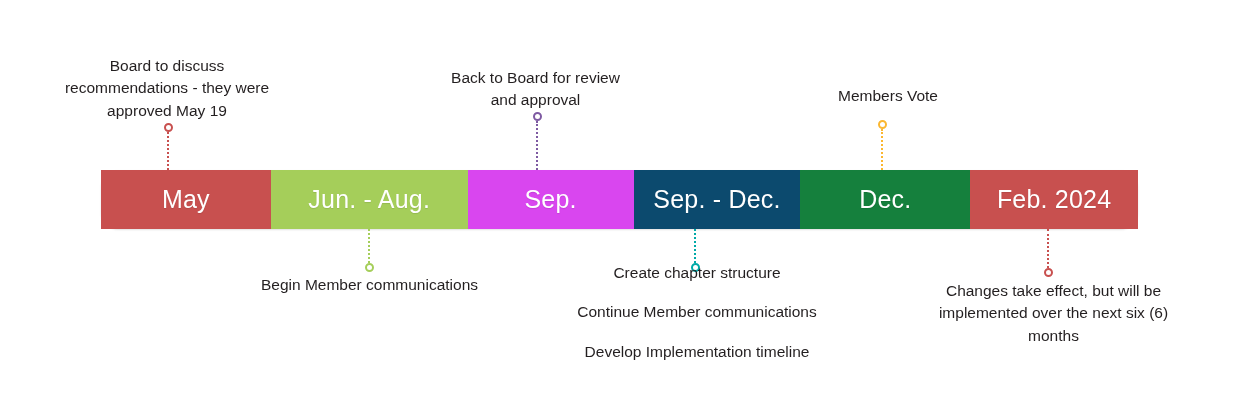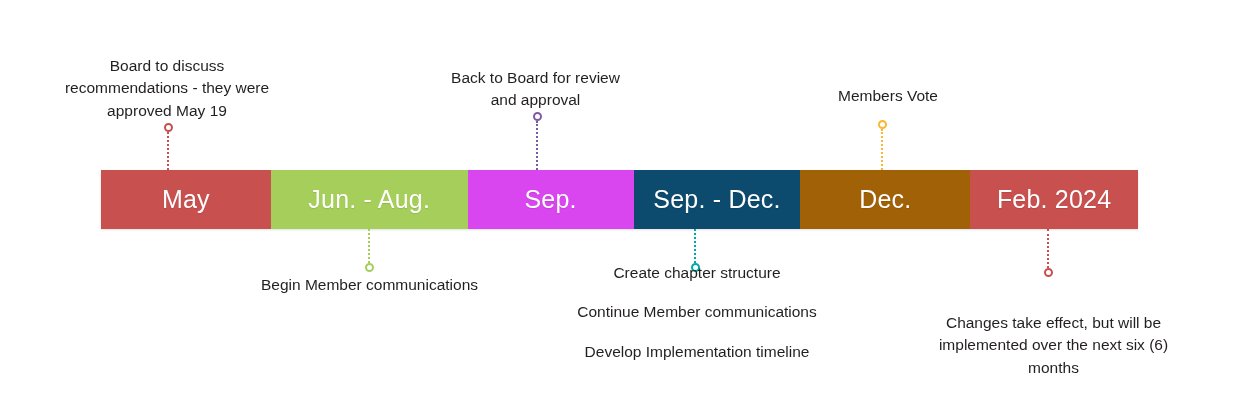--- a/index.html
+++ b/index.html
@@ -21,20 +21,21 @@
 
   
   .timeline-bar {
     position: absolute;
     left: 101px;
     top: 170px;
     width: 1037px;
     height: 59px;
     display: flex;
     box-shadow: 0 1px 2px rgba(0,0,0,0.12);
+    border-radius: 18px;
   }
   .segment {
     height: 100%;
     display: flex;
     align-items: center;
     justify-content: center;
     color: #ffffff;
     font-size: 25px;
     letter-spacing: 0.2px;
     white-space: nowrap;
@@ -101,21 +102,21 @@
       </div>
       <div class="segment" style="background: rgb(165, 206, 90); width: 203px;">
         <span>Jun. - Aug.</span>
       </div>
       <div class="segment" style="background: #d946ef; width: 171px;">
         <span>Sep.</span>
       </div>
       <div class="segment" style="background: #0c4a6e; width: 172px;">
         <span>Sep. - Dec.</span>
       </div>
-      <div class="segment" style="background: #a16207; width: 175px;">
+      <div class="segment" style="background: #15803d; width: 175px;">
         <span>Dec.</span>
       </div>
       <div class="segment" style="background: rgb(200, 80, 79); width: 173px;">
         <span>Feb. 2024</span>
       </div>
     </div>
 
   <div id="callouts-below-layer">
       <div class="connector" style="left: 368px; top: 229px; height: 34px; border-left-color: rgb(165, 206, 90);"></div>
       <div class="marker" style="left: 364.5px; top: 263px; border-color: rgb(165, 206, 90);"></div>
@@ -124,18 +125,18 @@
       </div>
       <div class="connector" style="left: 694px; top: 229px; height: 34px; border-left-color: rgb(0, 169, 167);"></div>
       <div class="marker" style="left: 690.5px; top: 263px; border-color: rgb(0, 169, 167);"></div>
       <div class="callout" style="left: 561px; top: 262px; width: 272px;">
         <p>Create chapter structure</p>
         <p>Continue Member communications</p>
         <p>Develop Implementation timeline</p>
       </div>
       <div class="connector" style="left: 1047px; top: 229px; height: 39px; border-left-color: rgb(200, 80, 79);"></div>
       <div class="marker" style="left: 1043.5px; top: 268px; border-color: rgb(200, 80, 79);"></div>
-      <div class="callout" style="left: 920px; top: 312px; width: 267px;">
+      <div class="callout" style="left: 920px; top: 280px; width: 267px;">
         <p>Changes take effect, but will be implemented over the next six (6) months</p>
       </div>
     </div>
 
 </div>
 
 </body></html>

